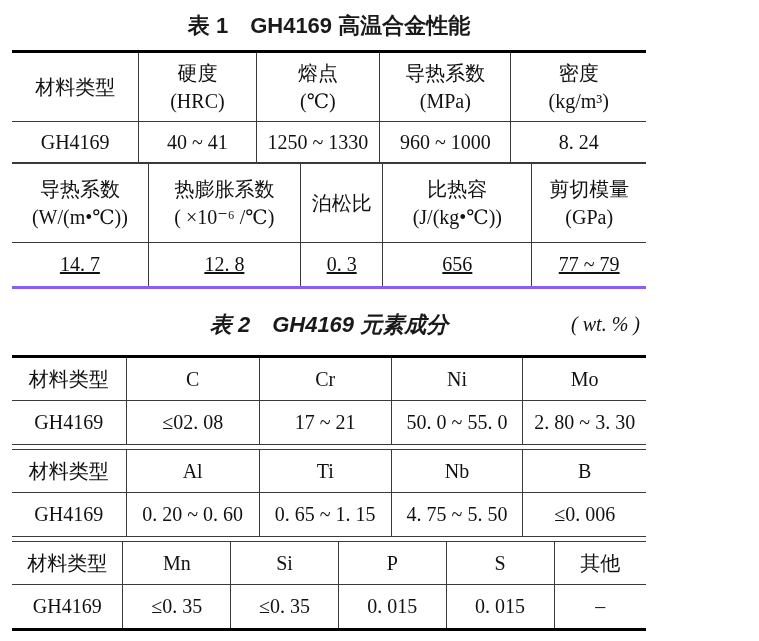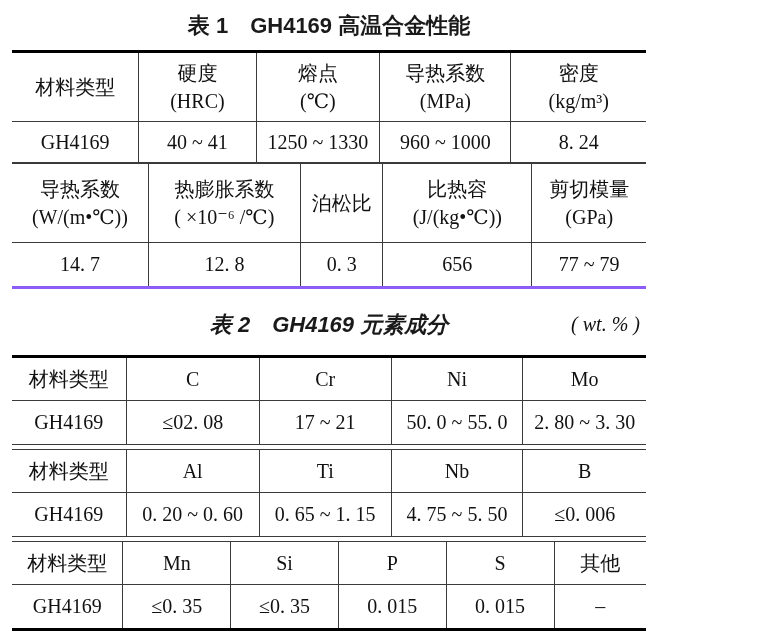--- a/index.html
+++ b/index.html
@@ -36,21 +36,21 @@
   }
   table.tbl td + td { border-left:1px solid #3a3a3a; }
   tr.hrow td { border-bottom:1px solid #3a3a3a; white-space:pre-line; line-height:1.4; }
 
   
   .t1a { border-top:3px solid #000; border-bottom:1px solid #3a3a3a; }
   .t1a tr.hrow td { height:68px; }
   .t1a tr.drow td { height:40px; }
   .t1b { margin-top:0; border-top:1px solid #3a3a3a; border-bottom:3px solid #8b5cf6; }
   .t1b tr.hrow td { height:78px; }
-  .t1b tr.drow td { height:43px; }
+  .t1b tr.drow td { height:43px;text-decoration:underline; }
 
   
   .t2 tr.hrow td { height:42px; }
   .t2 tr.drow td { height:43px; }
   .t2a  { margin-top:2px; border-top:3px solid #000; border-bottom:1px solid #3a3a3a; }
   .t2b  { margin-top:4px; border-top:1px solid #3a3a3a; border-bottom:1px solid #3a3a3a; }
   .t2c  { margin-top:4px; border-top:1px solid #3a3a3a; border-bottom:3px solid #000; }
 </style>
 </head>
 <body>

